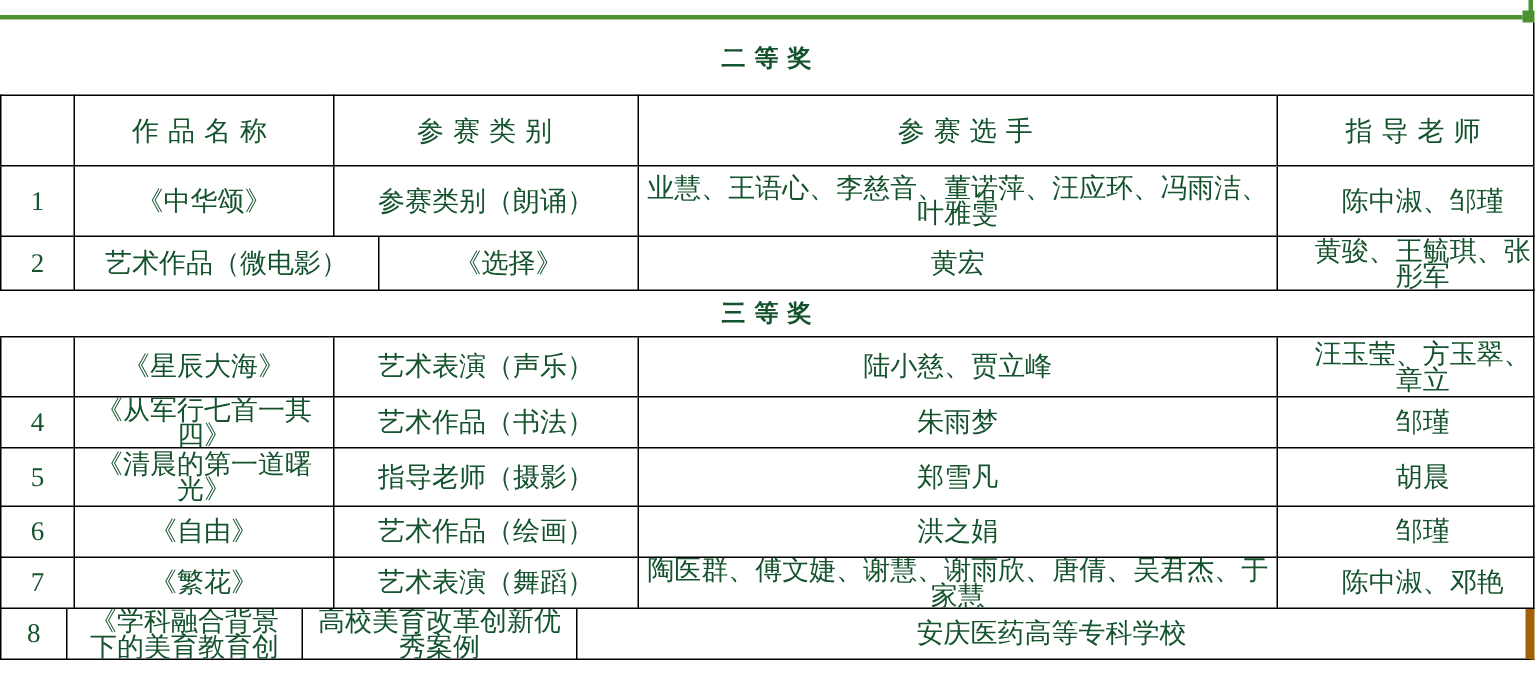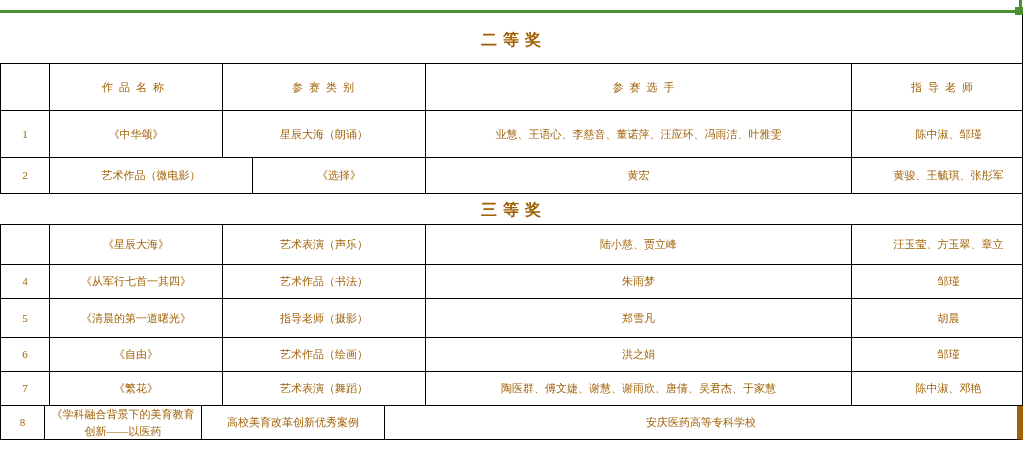--- a/index.html
+++ b/index.html
@@ -1,27 +1,27 @@
 <!DOCTYPE html>
 <html><head>
 <meta charset="utf-8">
 <style>
   html,body{margin:0;padding:0;background:#fff;}
   .canvas{position:relative;width:1026px;height:450px;background:#ffffff;overflow:hidden;
-          font-family:"Liberation Serif", serif;color:#a16207;}
+          font-family:"Liberation Serif", serif;color:#14532d;}
   
   .gline{position:absolute;left:0;top:10px;width:1015px;height:3px;background:#4a9132;}
   .ghandle{position:absolute;left:1015px;top:7px;width:8px;height:8px;background:#4a9132;}
   .gtick{position:absolute;left:1019px;top:0;width:3px;height:8px;background:#4a9132;}
   
   .tbl{position:absolute;left:0;top:15px;width:1023px;}
   .row{display:flex;width:1023px;}
   .cell{box-sizing:border-box;border-left:1px solid #000;border-bottom:1px solid #000;
         display:flex;align-items:center;justify-content:center;text-align:center;
-        font-size:11px;line-height:17px;overflow:hidden;}
+        font-size:18px;line-height:17px;overflow:hidden;}
   .c0{width:49px;}
   .c1{width:173px;padding:0 6px;}
   .c2{width:203px;padding:0 2px;}
   .c3{width:426px;}
   .c4{width:172px;border-right:1px solid #000;padding-left:23px;}
   .c34{width:710px;border-right:6px solid #a16207;}
   .title-cell{width:1023px;border-left:none;border-right:1px solid #000;
               font-weight:bold;font-size:16px;letter-spacing:6px;padding-left:6px;}
   .rt1{height:48px;}
   .rt1 .title-cell{border-bottom:none;}
@@ -58,21 +58,21 @@
       <div class="cell c0"></div>
       <div class="cell c1">作品名称</div>
       <div class="cell c2">参赛类别</div>
       <div class="cell c3">参赛选手</div>
       <div class="cell c4">指导老师</div>
     </div>
 
     <div class="row r1">
       <div class="cell c0">1</div>
       <div class="cell c1">《中华颂》</div>
-      <div class="cell c2">星辰大海（朗诵）</div>
+      <div class="cell c2">参赛类别（朗诵）</div>
       <div class="cell c3">业慧、王语心、李慈音、董诺萍、汪应环、冯雨洁、叶雅雯</div>
       <div class="cell c4">陈中淑、邹瑾</div>
     </div>
 
     <div class="row r2">
       <div class="cell c0">2</div>
       <div class="cell c2">艺术作品（微电影）</div>
       <div class="cell c1">《选择》</div>
       <div class="cell c3">黄宏</div>
       <div class="cell c4">黄骏、王毓琪、张彤军</div>

